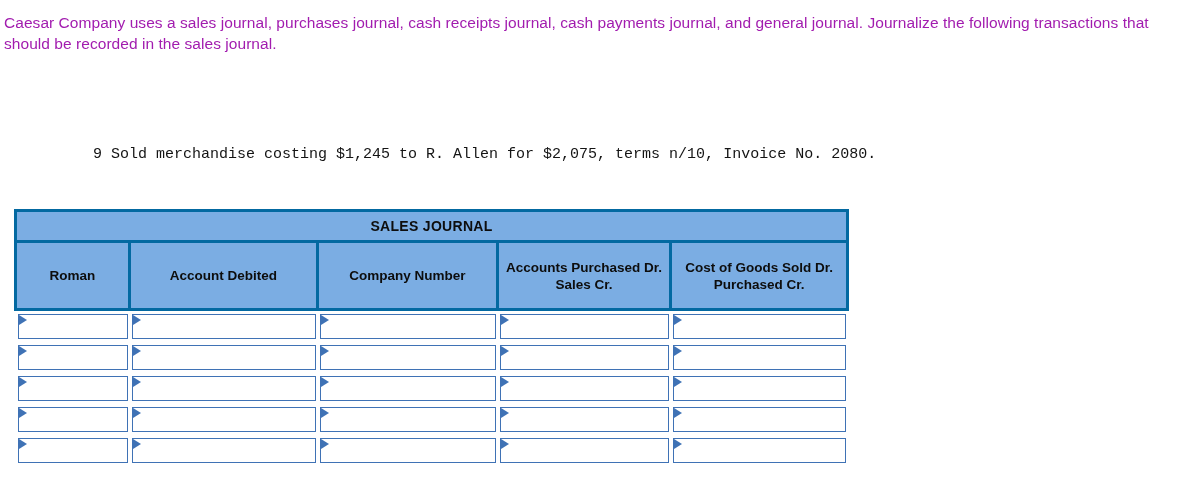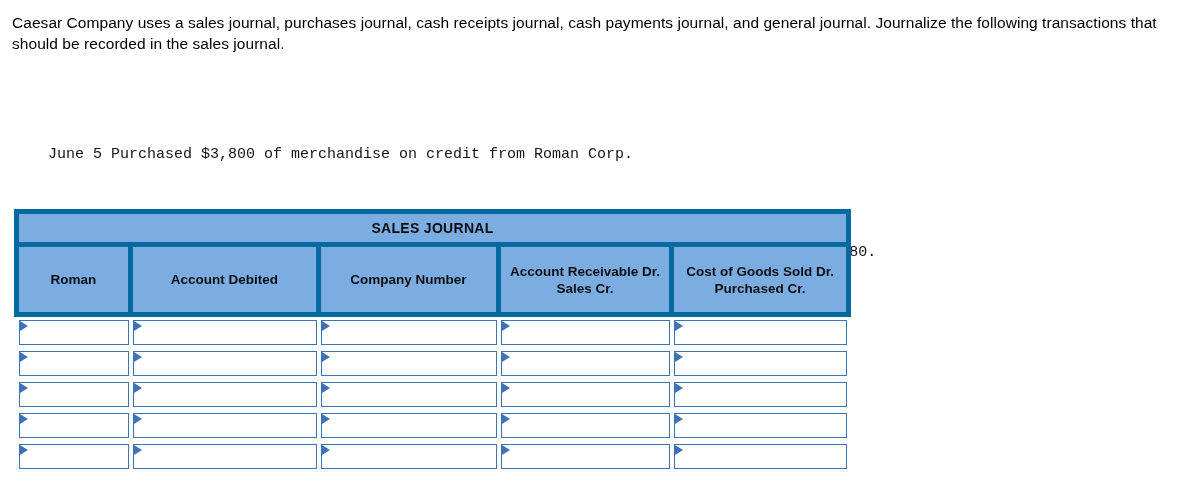--- a/index.html
+++ b/index.html
@@ -13,27 +13,27 @@
     height: 504px;
     font-family: "Liberation Sans", sans-serif;
     color: #1a1a1a;
     overflow: hidden;
     position: relative;
   }
 
   
   .intro {
     position: absolute;
-    left: 12px;
+    left: 4px;
     top: 12px;
     width: 1176px;
     font-family: "Liberation Sans", sans-serif;
     font-size: 15.5px;
     line-height: 21px;
-    color: #000000;
+    color: #a21caf;
     letter-spacing: 0.05px;
   }
 
   
   .txn-block {
     position: absolute;
     left: 12px;
     top: 86px;
     font-family: "Liberation Mono", "DejaVu Sans Mono", monospace;
     font-size: 15px;
@@ -55,21 +55,21 @@
     table-layout: fixed;
     width: 832px;
   }
   table.journal td {
     padding: 0;
     margin: 0;
   }
 
   .hdr-cell {
     background: #7BADE3;
-    border: 5px solid #0369a1;
+    border: 3px solid #0369a1;
     text-align: center;
     vertical-align: middle;
     font-family: "Liberation Sans", sans-serif;
     font-weight: bold;
     font-size: 13.5px;
     line-height: 17px;
     color: #0d0d0d;
   }
   .title-row .hdr-cell {
     height: 28px;
@@ -106,23 +106,20 @@
     border-bottom: 5px solid transparent;
     border-left: 8px solid #3F72B5;
   }
 </style>
 </head>
 <body>
 
 <div class="intro">Caesar Company uses a sales journal, purchases journal, cash receipts journal, cash payments journal, and general journal. Journalize the following transactions that should be recorded in the sales journal.</div>
 
 <div class="txn-block">
-  <div class="txn-line">
-    <span>June 5 Purchased $3,800 of merchandise on credit from Roman Corp.</span>
-  </div>
   <div class="txn-line">
     <span>     9 Sold merchandise costing $1,245 to R. Allen for $2,075, terms n/10, Invoice No. 2080.</span>
   </div>
   <div class="txn-line">
     <span>    12 Sold merchandise costing $690 to J. Meyer for $1,150 cash, Invoice No. 2081.</span>
   </div>
   <div class="txn-line">
     <span>    19 Received $2,075 cash from R. Allen to pay for the purchase of June 9.</span>
   </div>
   
@@ -140,21 +137,21 @@
 
     <tbody>
         <tr class="title-row">
       <td class="hdr-cell" colspan="5">SALES JOURNAL</td>
     </tr>
 
     <tr class="colhdr-row">
       <td class="hdr-cell">Roman</td>
       <td class="hdr-cell">Account Debited</td>
       <td class="hdr-cell">Company Number</td>
-      <td class="hdr-cell">Account Receivable Dr. Sales Cr.</td>
+      <td class="hdr-cell">Accounts Purchased Dr. Sales Cr.</td>
       <td class="hdr-cell">Cost of Goods Sold Dr. Purchased Cr.</td>
     </tr>
 
     <tr class="entry-row">
       <td>
         <div class="cellbox">
           <span class="marker"></span>
         </div>
       </td>
       <td>

